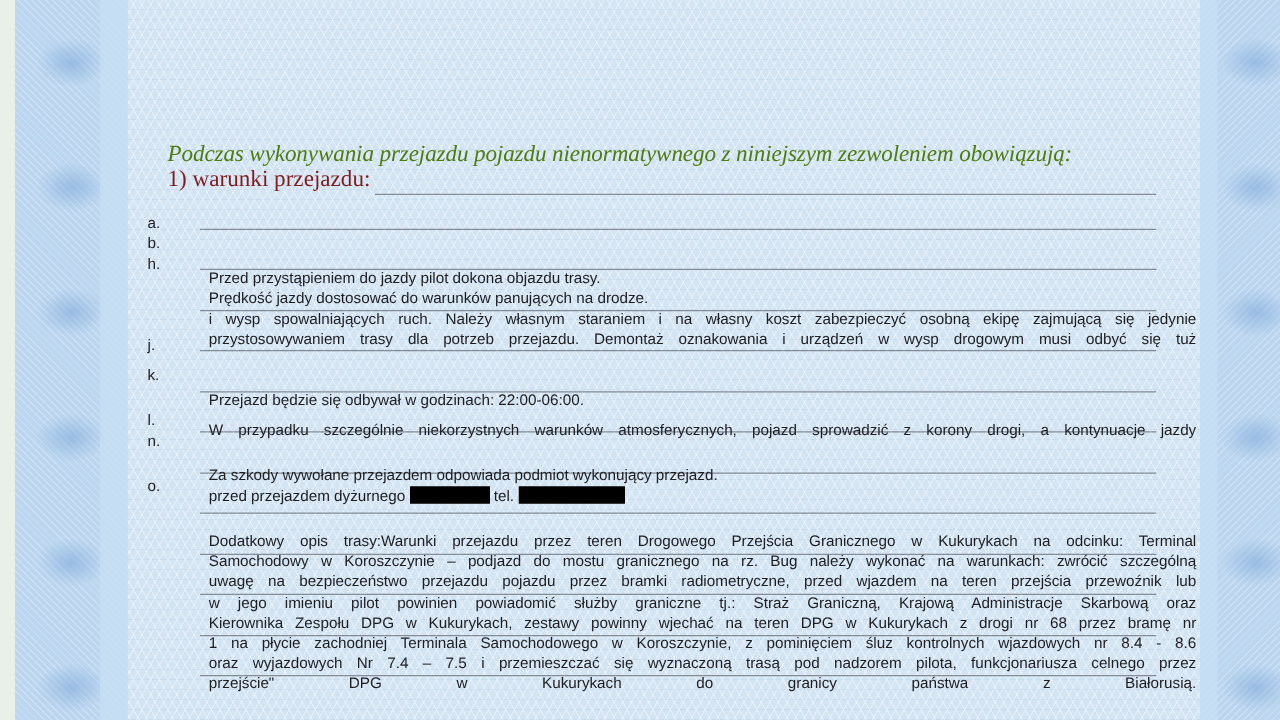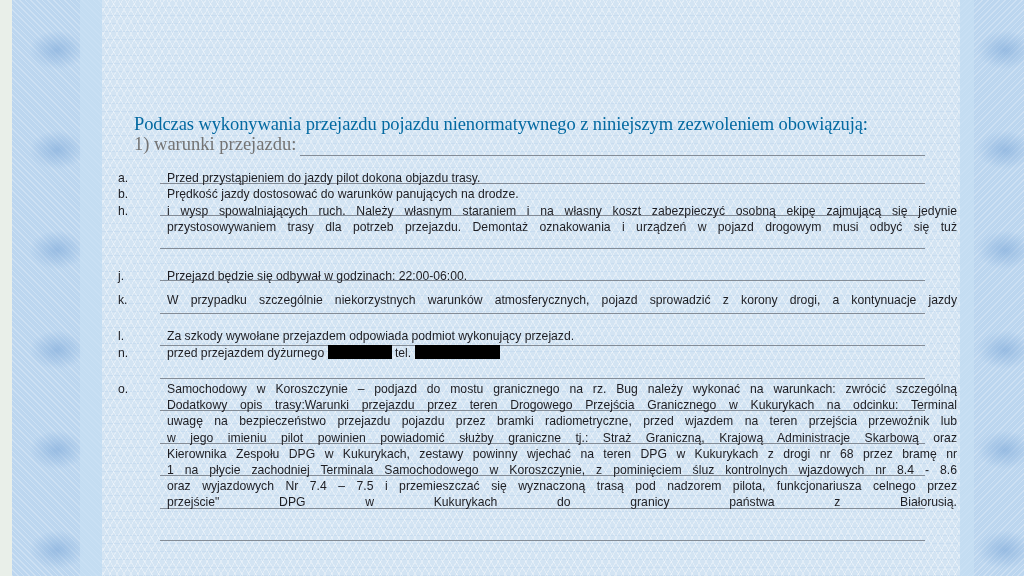--- a/index.html
+++ b/index.html
@@ -20,27 +20,27 @@
     background-size:90px 100px, auto;}
   .band-left-strip{position:absolute;left:80px;top:0;width:22px;height:576px;background:rgba(200,224,244,0.7);}
   .band-right{position:absolute;left:960px;top:0;width:64px;height:576px;
     background-color:#bcd6ef;
     background-image:
       radial-gradient(ellipse 40px 28px at 70% 50%, rgba(120,165,215,0.55), transparent 70%),
       repeating-linear-gradient(-45deg, rgba(255,255,255,0.25) 0 1px, transparent 1px 4px);
     background-size:64px 100px, auto;}
   .band-right-strip{position:absolute;left:960px;top:0;width:14px;height:576px;background:rgba(200,224,244,0.7);}
 
-  .heading{position:absolute;left:134px;top:114px;font-family:"Liberation Serif",serif;font-size:18.5px;color:#0369a1;white-space:nowrap;letter-spacing:-0.1px;}
-  .subheading{position:absolute;left:134px;top:134px;font-family:"Liberation Serif",serif;font-size:18.5px;color:#737373;white-space:nowrap;}
+  .heading{position:absolute;left:134px;top:114px;font-family:"Liberation Serif",serif;font-size:18.5px;color:#4d7c0f;white-space:nowrap;letter-spacing:-0.1px;font-style:italic;}
+  .subheading{position:absolute;left:134px;top:134px;font-family:"Liberation Serif",serif;font-size:18.5px;color:#7f1d1d;white-space:nowrap;}
   .rule{position:absolute;height:1px;background:#6f7680;opacity:0.8;}
 
   .item{position:absolute;left:118px;font-size:12.2px;line-height:16.2px;}
   .item .lbl{position:absolute;left:0;top:0;width:30px;}
-  .item .txt{position:absolute;left:49px;width:790px;}
+  .item .txt{position:absolute;left:49px;width:790px;margin-top:44px;}
   .line{display:block;white-space:nowrap;}
   .jline{display:block;text-align:justify;text-align-last:justify;}
   .redact{display:inline-block;background:#000;height:17px;vertical-align:-4px;}
 </style>
 </head>
 <body>
 
 <div class="paper"></div>
 <div class="edge-left"></div>
 <div class="band-left"></div>
@@ -76,21 +76,21 @@
   <span class="lbl">b.</span>
   <span class="txt">
     <span class="line">Prędkość jazdy dostosować do warunków panujących na drodze.</span>
   </span>
 </div>
 
 <div class="item" style="top:203px;">
   <span class="lbl">h.</span>
   <span class="txt" style="width:790px;">
     <span class="jline">i wysp spowalniających ruch. Należy własnym staraniem i na własny koszt zabezpieczyć osobną ekipę zajmującą się jedynie</span>
-    <span class="jline">przystosowywaniem trasy dla potrzeb przejazdu. Demontaż oznakowania i urządzeń w pojazd drogowym musi odbyć się tuż</span>
+    <span class="jline">przystosowywaniem trasy dla potrzeb przejazdu. Demontaż oznakowania i urządzeń w wysp drogowym musi odbyć się tuż</span>
   </span>
 </div>
 
 <div class="item" style="top:268px;">
   <span class="lbl">j.</span>
   <span class="txt">
     <span class="line">Przejazd będzie się odbywał w godzinach: 22:00-06:00.</span>
   </span>
 </div>
 
@@ -116,22 +116,22 @@
       <span class="redact" style="width:64px;height:14px;vertical-align:-2px;"></span>
       <span>tel.</span>
       <span class="redact" style="width:85px;height:14px;vertical-align:-2px;"></span>
     </span>
   </span>
 </div>
 
 <div class="item" style="top:381px;">
   <span class="lbl">o.</span>
   <span class="txt">
+    <span class="jline">Dodatkowy opis trasy:Warunki przejazdu przez teren Drogowego Przejścia Granicznego w Kukurykach na odcinku: Terminal</span>
     <span class="jline">Samochodowy w Koroszczynie – podjazd do mostu granicznego na rz. Bug należy wykonać na warunkach: zwrócić szczególną</span>
-    <span class="jline">Dodatkowy opis trasy:Warunki przejazdu przez teren Drogowego Przejścia Granicznego w Kukurykach na odcinku: Terminal</span>
     <span class="jline">uwagę na bezpieczeństwo przejazdu pojazdu przez bramki radiometryczne, przed wjazdem na teren przejścia przewoźnik lub</span>
     <span class="jline">w jego imieniu pilot powinien powiadomić służby graniczne tj.: Straż Graniczną, Krajową Administracje Skarbową oraz</span>
     <span class="jline">Kierownika Zespołu DPG w Kukurykach, zestawy powinny wjechać na teren DPG w Kukurykach z drogi nr 68 przez bramę nr</span>
     <span class="jline">1 na płycie zachodniej Terminala Samochodowego w Koroszczynie, z pominięciem śluz kontrolnych wjazdowych nr 8.4 - 8.6</span>
     <span class="jline">oraz wyjazdowych Nr 7.4 – 7.5 i przemieszczać się wyznaczoną trasą pod nadzorem pilota, funkcjonariusza celnego przez</span>
     <span class="jline">przejście" DPG w Kukurykach do granicy państwa z Białorusią.</span>
   </span>
 </div>
 
 </body></html>

